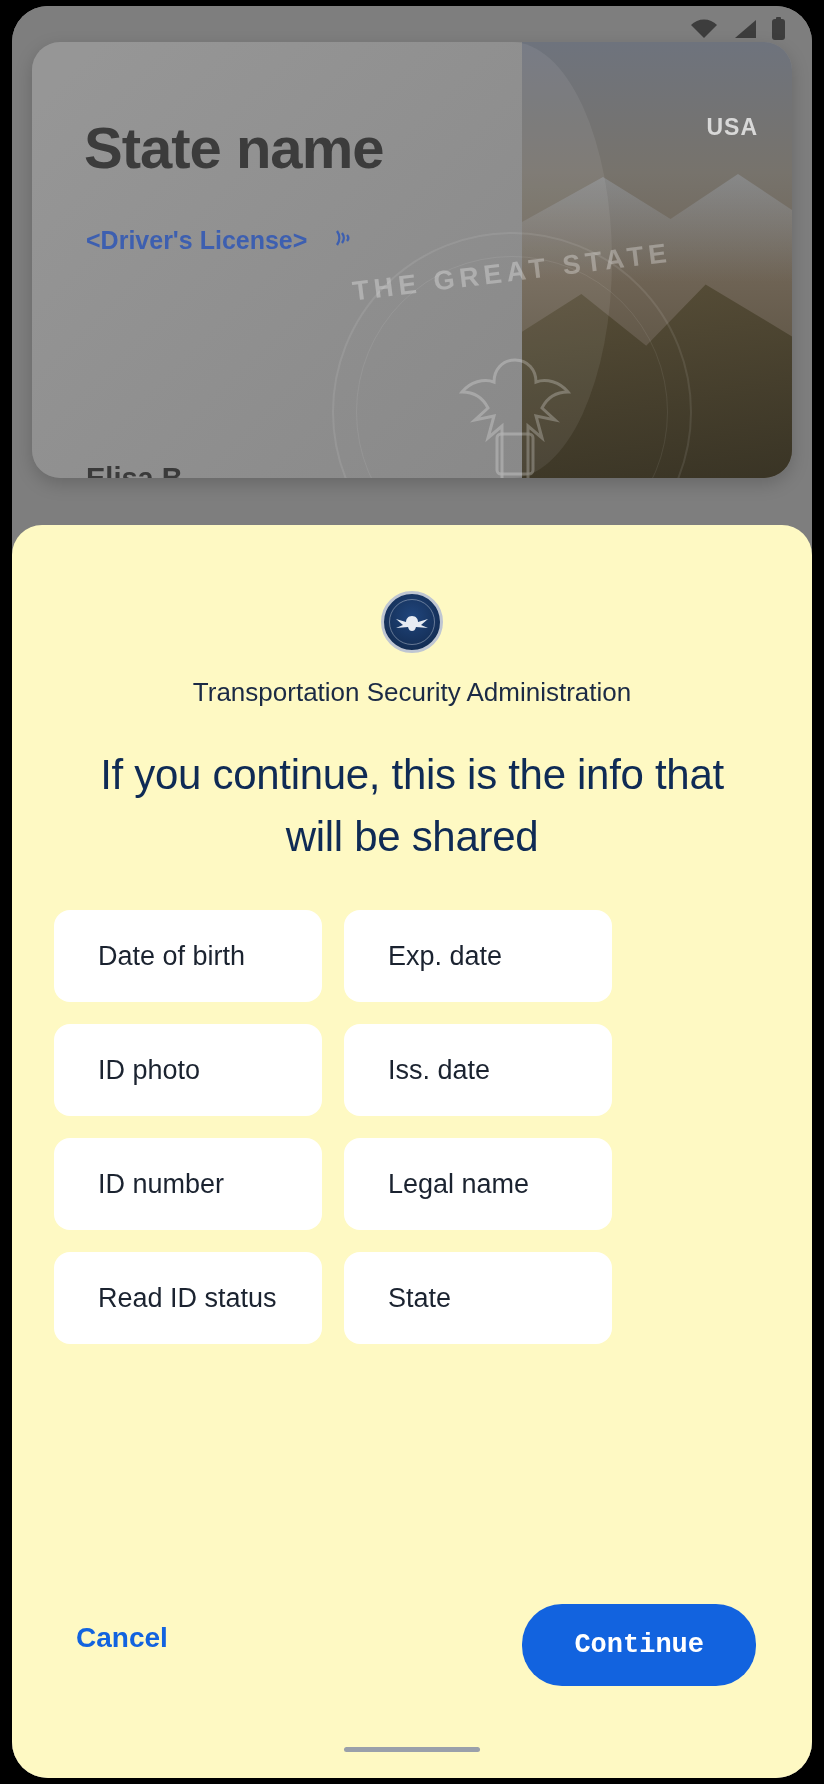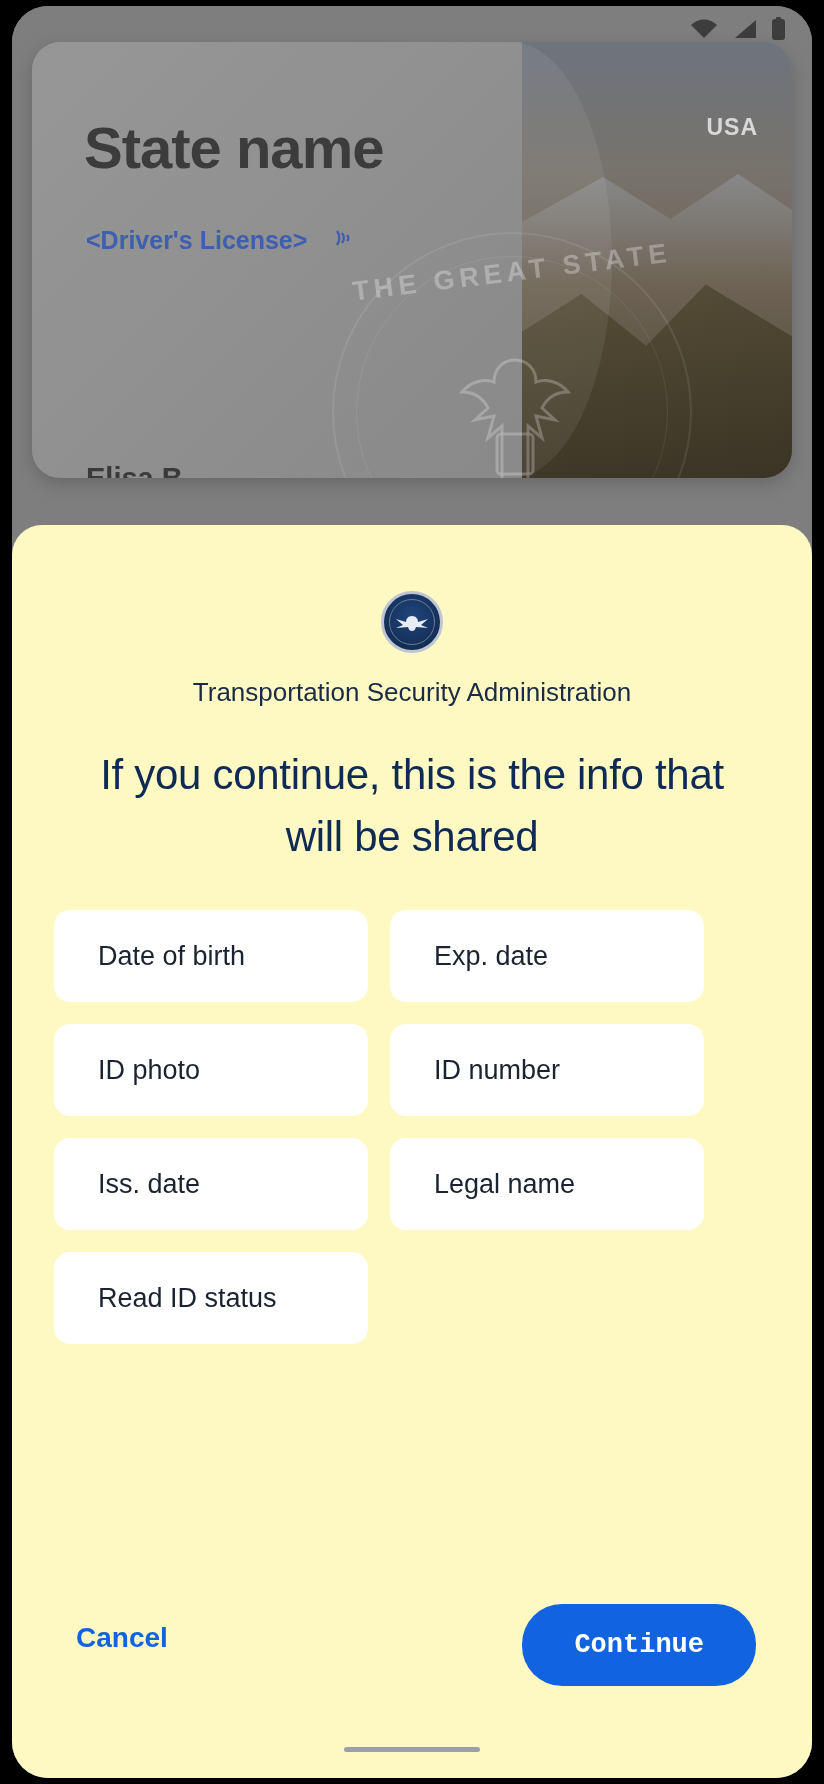--- a/index.html
+++ b/index.html
@@ -191,21 +191,21 @@
     letter-spacing: -.3px;
     padding: 0 12px;
   }
   .chips {
     margin-top: 42px;
     display: flex;
     flex-wrap: wrap;
     gap: 22px 22px;
   }
   .chip {
-    width: 314px;
+    width: 268px;
     height: 92px;
     background: #fff;
     border-radius: 16px;
     display: flex;
     align-items: center;
     padding-left: 44px;
     font-size: 27px;
     color: #1b2330;
   }
   .actions {
@@ -320,30 +320,33 @@
         <div class="chip">
             <span>Date of birth</span>
           </div>
         <div class="chip">
             <span>Exp. date</span>
           </div>
         <div class="chip">
             <span>ID photo</span>
           </div>
         <div class="chip">
+            <span>Iss. date</span>
+          </div>
+        <div class="chip">
             <span>ID number</span>
           </div>
         <div class="chip">
-            <span>Iss. date</span>
-          </div>
-        <div class="chip">
             <span>Legal name</span>
           </div>
         <div class="chip">
             <span>Read ID status</span>
+          </div>
+        <div class="chip">
+            <span>State</span>
           </div>
       </div>
 
       <div class="actions">
         <button class="btn-cancel">Cancel</button>
         <button class="btn-continue">Continue</button>
       </div>
 
       <div class="home-indicator"></div>
     </div>

